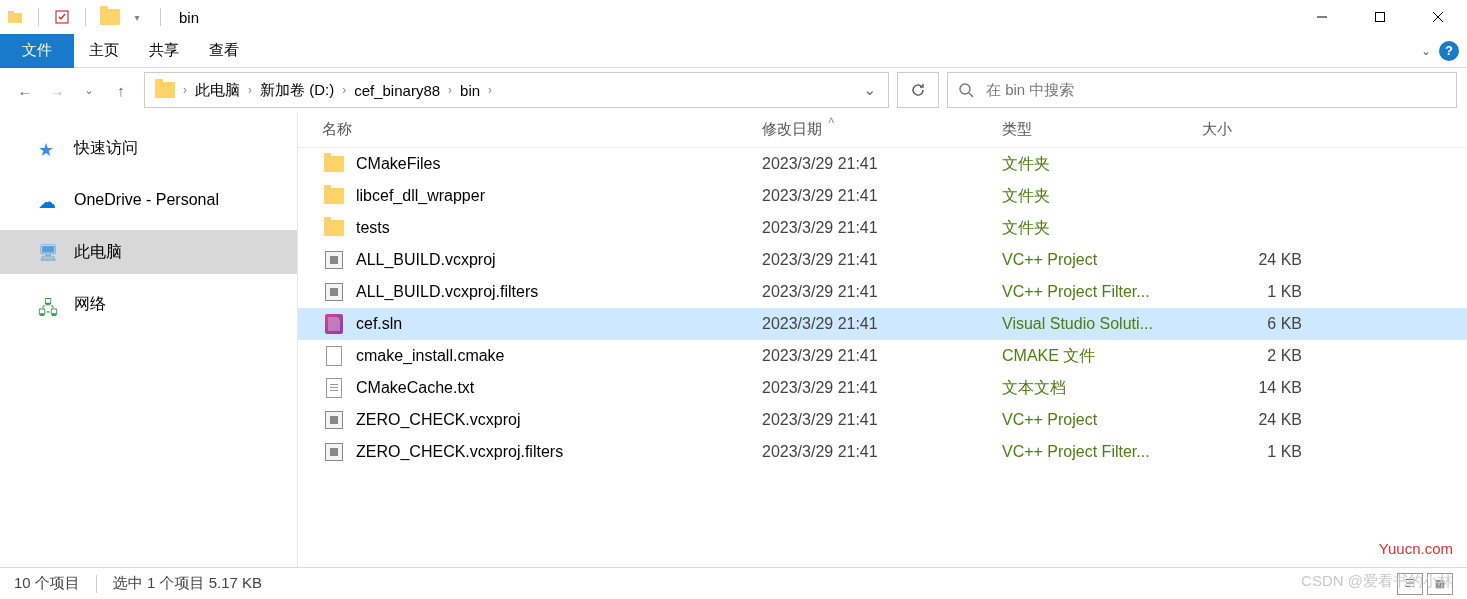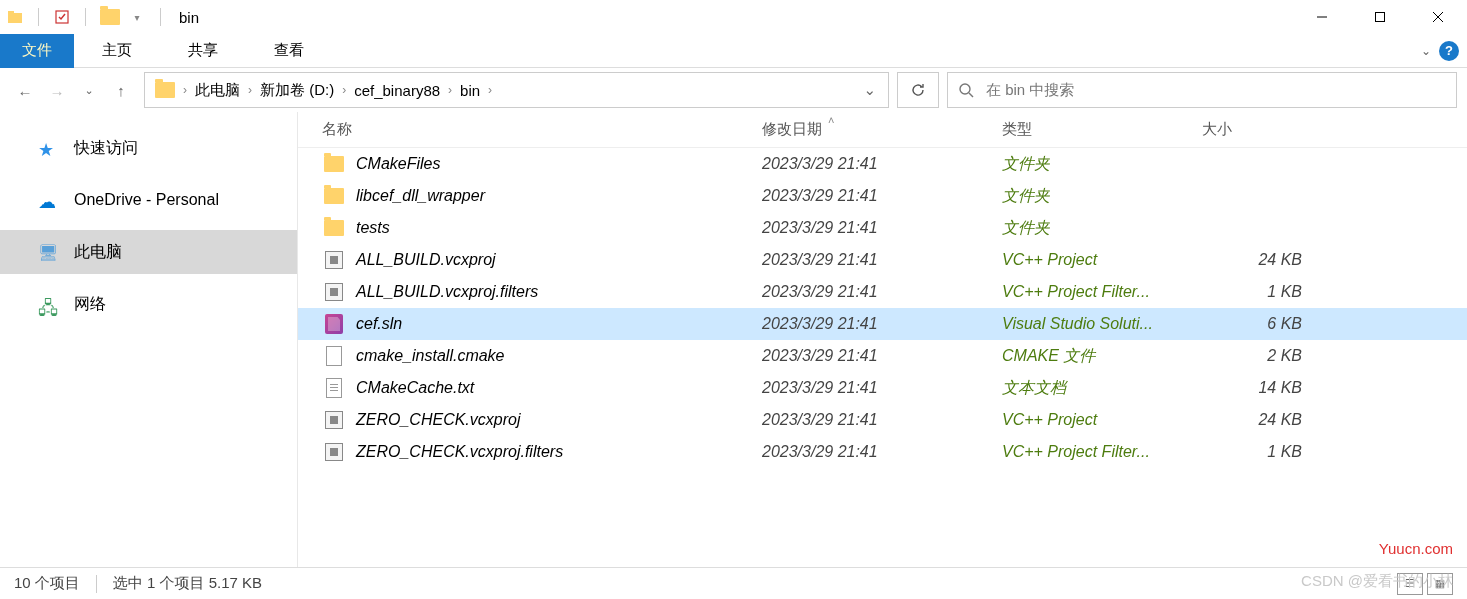--- a/index.html
+++ b/index.html
@@ -12,21 +12,21 @@
 .titlebar .sep { width: 1px; height: 18px; background: #ccc; margin: 0 6px; }
 .titlebar .folder-icon { width: 20px; height: 16px; background: #ffd36b; border-radius: 1px; position: relative; }
 .titlebar .folder-icon::before { content: ""; position: absolute; top: -3px; left: 0; width: 8px; height: 3px; background: #ffd36b; border-radius: 1px 1px 0 0; }
 .titlebar .title { margin-left: 12px; font-size: 15px; }
 .titlebar .winbtns { margin-left: auto; display: flex; }
 .titlebar .winbtn { width: 58px; height: 34px; display: flex; align-items: center; justify-content: center; }
 
 
 .ribbon { height: 34px; display: flex; align-items: center; border-bottom: 1px solid #ddd; }
 .ribbon .file-tab { background: #1979ca; color: #fef9c3; height: 34px; display: flex; align-items: center; padding: 0 22px; font-size: 15px; }
-.ribbon .tab { padding: 0 28px; height: 34px; display: flex; align-items: center; font-size: 15px; }
+.ribbon .tab { padding: 0 15px; height: 34px; display: flex; align-items: center; font-size: 15px; }
 .ribbon .right { margin-left: auto; display: flex; align-items: center; padding-right: 8px; gap: 8px; }
 .help-icon { width: 20px; height: 20px; border-radius: 50%; background: #1979ca; color: #fff; display: flex; align-items: center; justify-content: center; font-size: 13px; font-weight: bold; }
 
 
 .navrow { height: 44px; display: flex; align-items: center; padding: 6px 10px; gap: 8px; }
 .navbtns { display: flex; align-items: center; gap: 2px; }
 .navbtn { width: 30px; height: 30px; display: flex; align-items: center; justify-content: center; color: #666; }
 .navbtn.disabled { color: #bbb; }
 .addrbar { flex: 1; height: 36px; border: 1px solid #ccc; display: flex; align-items: center; padding: 0 4px; }
 .addrbar .folder-mini { width: 20px; height: 16px; background: #ffd36b; border-radius: 1px; position: relative; margin: 0 6px; }
@@ -51,21 +51,21 @@
 
 
 .filepane { flex: 1; display: flex; flex-direction: column; }
 .colhead { height: 36px; display: flex; align-items: center; color: #555; font-size: 15px; padding-left: 24px; border-bottom: 1px solid #eee; position: relative; }
 .colhead .col-name { width: 440px; }
 .colhead .col-date { width: 240px; }
 .colhead .col-type { width: 200px; }
 .colhead .col-size { width: 120px; text-align: left; }
 .colhead .sort { position: absolute; left: 530px; top: 2px; color: #888; font-size: 11px; }
 .filelist { }
-.row { height: 32px; display: flex; align-items: center; padding-left: 24px; font-size: 16px; font-style: italic; }
+.row { height: 32px; display: flex; align-items: center; padding-left: 24px; font-size: 16px; }
 .row.selected { background: #cde8ff; }
 .row .icon { width: 24px; height: 24px; margin-right: 10px; display: flex; align-items: center; justify-content: center; flex-shrink: 0; }
 .row .c-name { width: 406px; }
 .row .c-date { width: 240px; color: #444; }
 .row .c-type { width: 200px; color: #4d7c0f; overflow: hidden; text-overflow: ellipsis; white-space: nowrap; }
 .row .c-size { width: 120px; text-align: right; padding-right: 20px; color: #444; }
 
 
 .fi-folder { width: 20px; height: 16px; background: #ffd36b; border-radius: 1px; position: relative; }
 .fi-folder::before { content: ""; position: absolute; top: -3px; left: 0; width: 7px; height: 3px; background: #ffd36b; border-radius: 1px 1px 0 0; }

